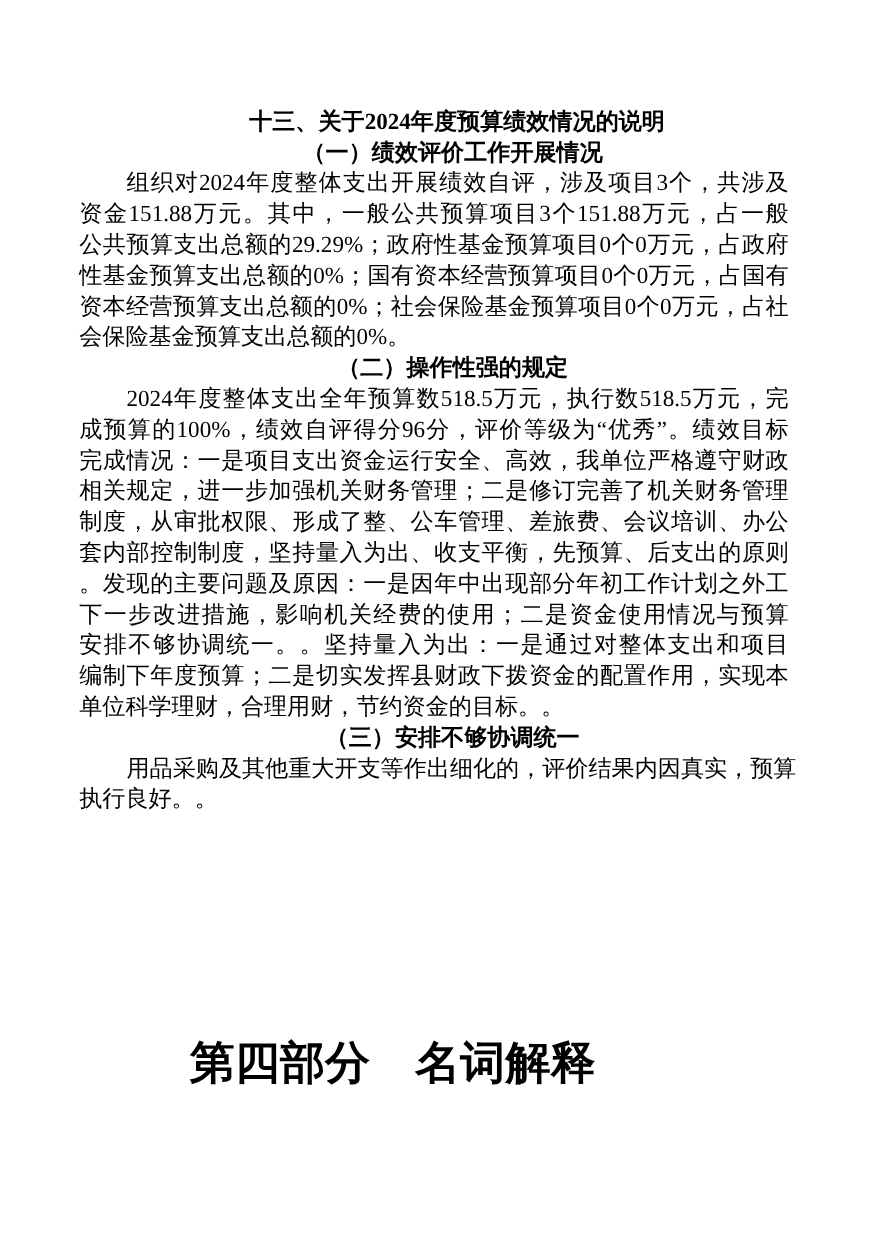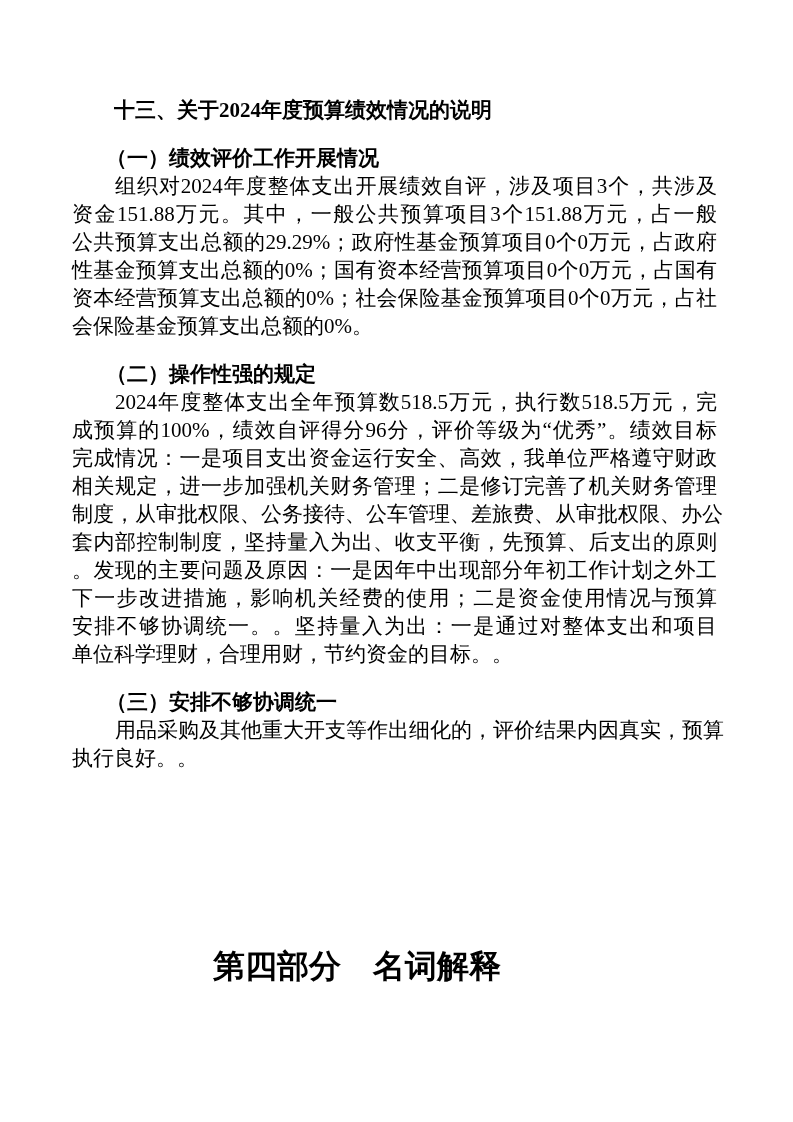--- a/index.html
+++ b/index.html
@@ -14,49 +14,49 @@
     position: absolute;
     top: 96px;
     left: 72px;
     width: 645px;
   }
   .row {
     height: 28px;
     line-height: 28px;
     font-size: 21px;
     white-space: nowrap;
+    text-align: center;
   }
   .section-title {
     font-weight: bold;
     padding-left: 42px;
   }
   .sub-heading {
     font-weight: bold;
     padding-left: 34px; 
-    margin-top: 20px;
   }
   .para .line {
     height: 28px;
     line-height: 28px;
     font-size: 21px;
     white-space: nowrap;
     text-align: justify;
     text-align-last: justify;
   }
   .para .line:first-child { padding-left: 43px; }
   .para .line:last-child  { text-align-last: left; }
   .part-title {
     position: absolute;
     top: 944px;
     left: 0;
     width: 649px;
     box-sizing: border-box;
     padding-left: 65px;
     text-align: center;
-    font-size: 32px;
+    font-size: 41px;
     font-weight: bold;
     line-height: 44px;
     white-space: nowrap;
   }
 </style>
 </head>
 <body style="background: rgb(255, 255, 255); color: rgb(0, 0, 0);">
 
 <div class="doc">
 
@@ -74,25 +74,26 @@
       </div>
   </section>
 
   <section>
     <div class="row sub-heading">（二）操作性强的规定</div>
     <div class="para">
         <div class="line">2024年度整体支出全年预算数518.5万元，执行数518.5万元，完</div>
         <div class="line">成预算的100%，绩效自评得分96分，评价等级为“优秀”。绩效目标</div>
         <div class="line">完成情况：一是项目支出资金运行安全、高效，我单位严格遵守财政</div>
         <div class="line">相关规定，进一步加强机关财务管理；二是修订完善了机关财务管理</div>
-        <div class="line">制度，从审批权限、公务接待、公车管理、差旅费、从审批权限、办公</div>
+        <div class="line">制度，从审批权限、形成了整、公车管理、差旅费、会议培训、办公</div>
         <div class="line">套内部控制制度，坚持量入为出、收支平衡，先预算、后支出的原则</div>
         <div class="line">。发现的主要问题及原因：一是因年中出现部分年初工作计划之外工</div>
         <div class="line">下一步改进措施，影响机关经费的使用；二是资金使用情况与预算</div>
         <div class="line">安排不够协调统一。。坚持量入为出：一是通过对整体支出和项目</div>
+        <div class="line">编制下年度预算；二是切实发挥县财政下拨资金的配置作用，实现本</div>
         <div class="line">单位科学理财，合理用财，节约资金的目标。。</div>
       </div>
   </section>
 
   <section>
     <div class="row sub-heading">（三）安排不够协调统一</div>
     <div class="para">
         <div class="line">用品采购及其他重大开支等作出细化的，评价结果内因真实，预算</div>
         <div class="line">执行良好。。</div>
       </div>

